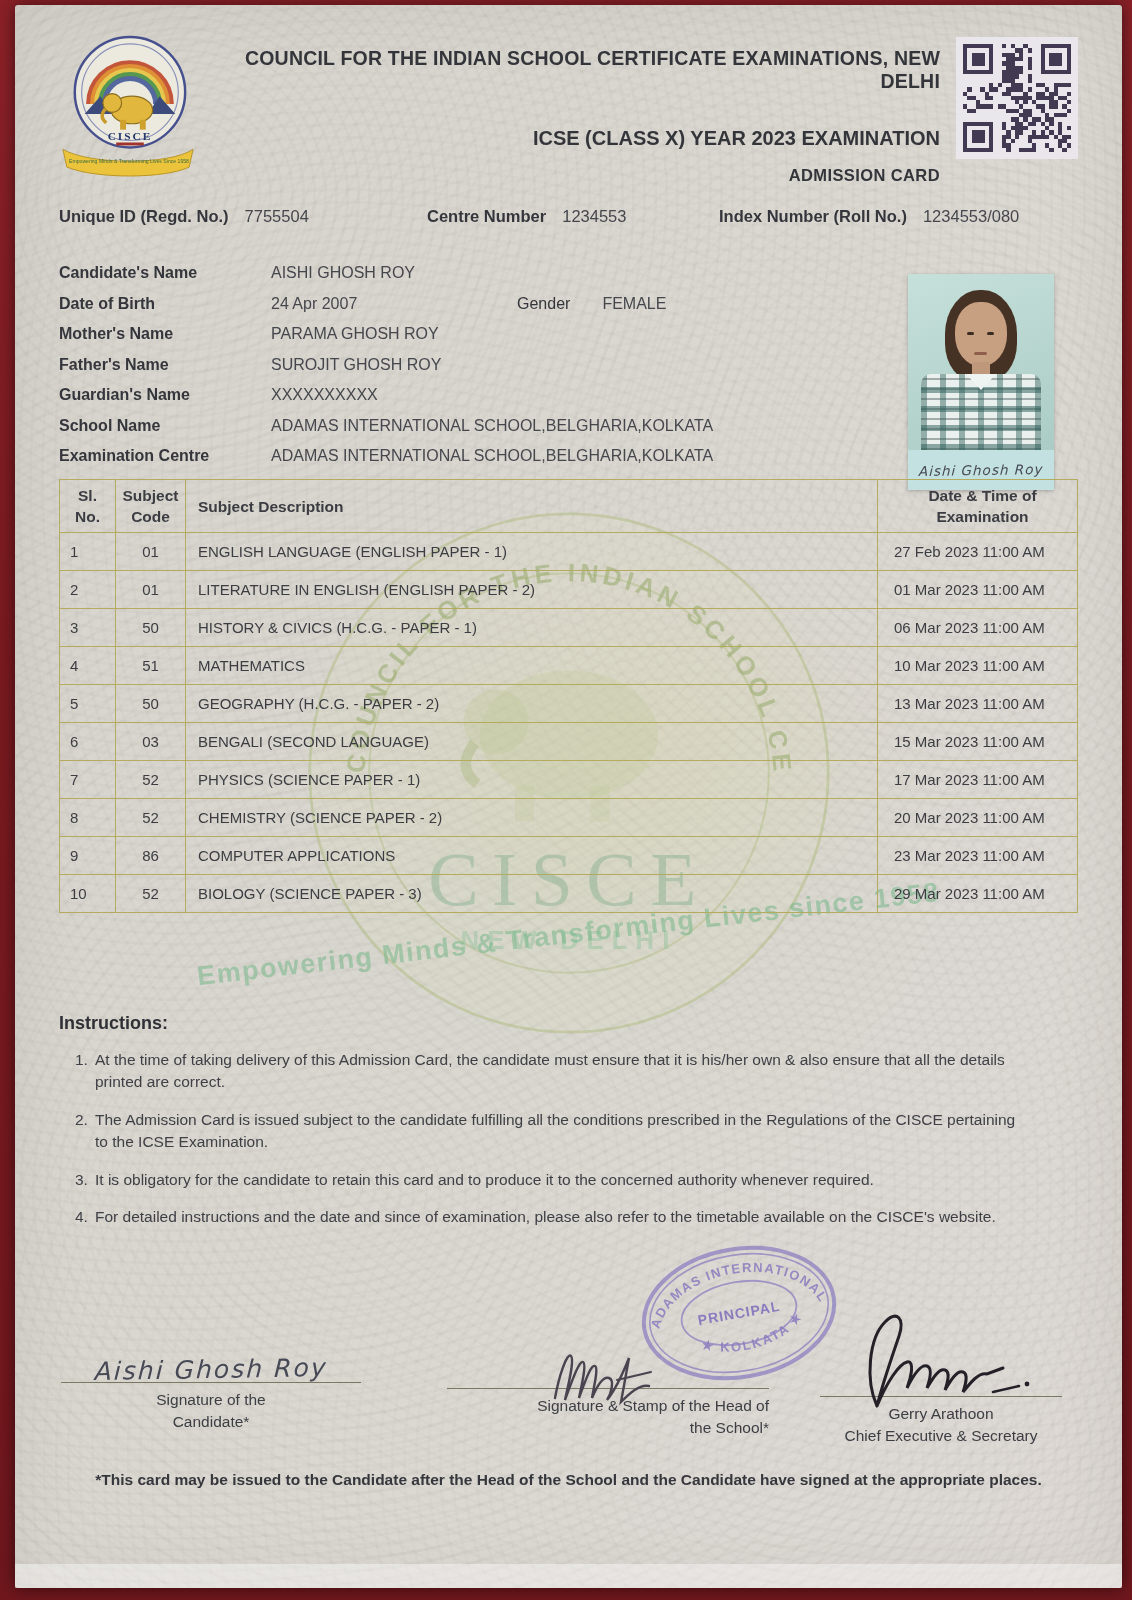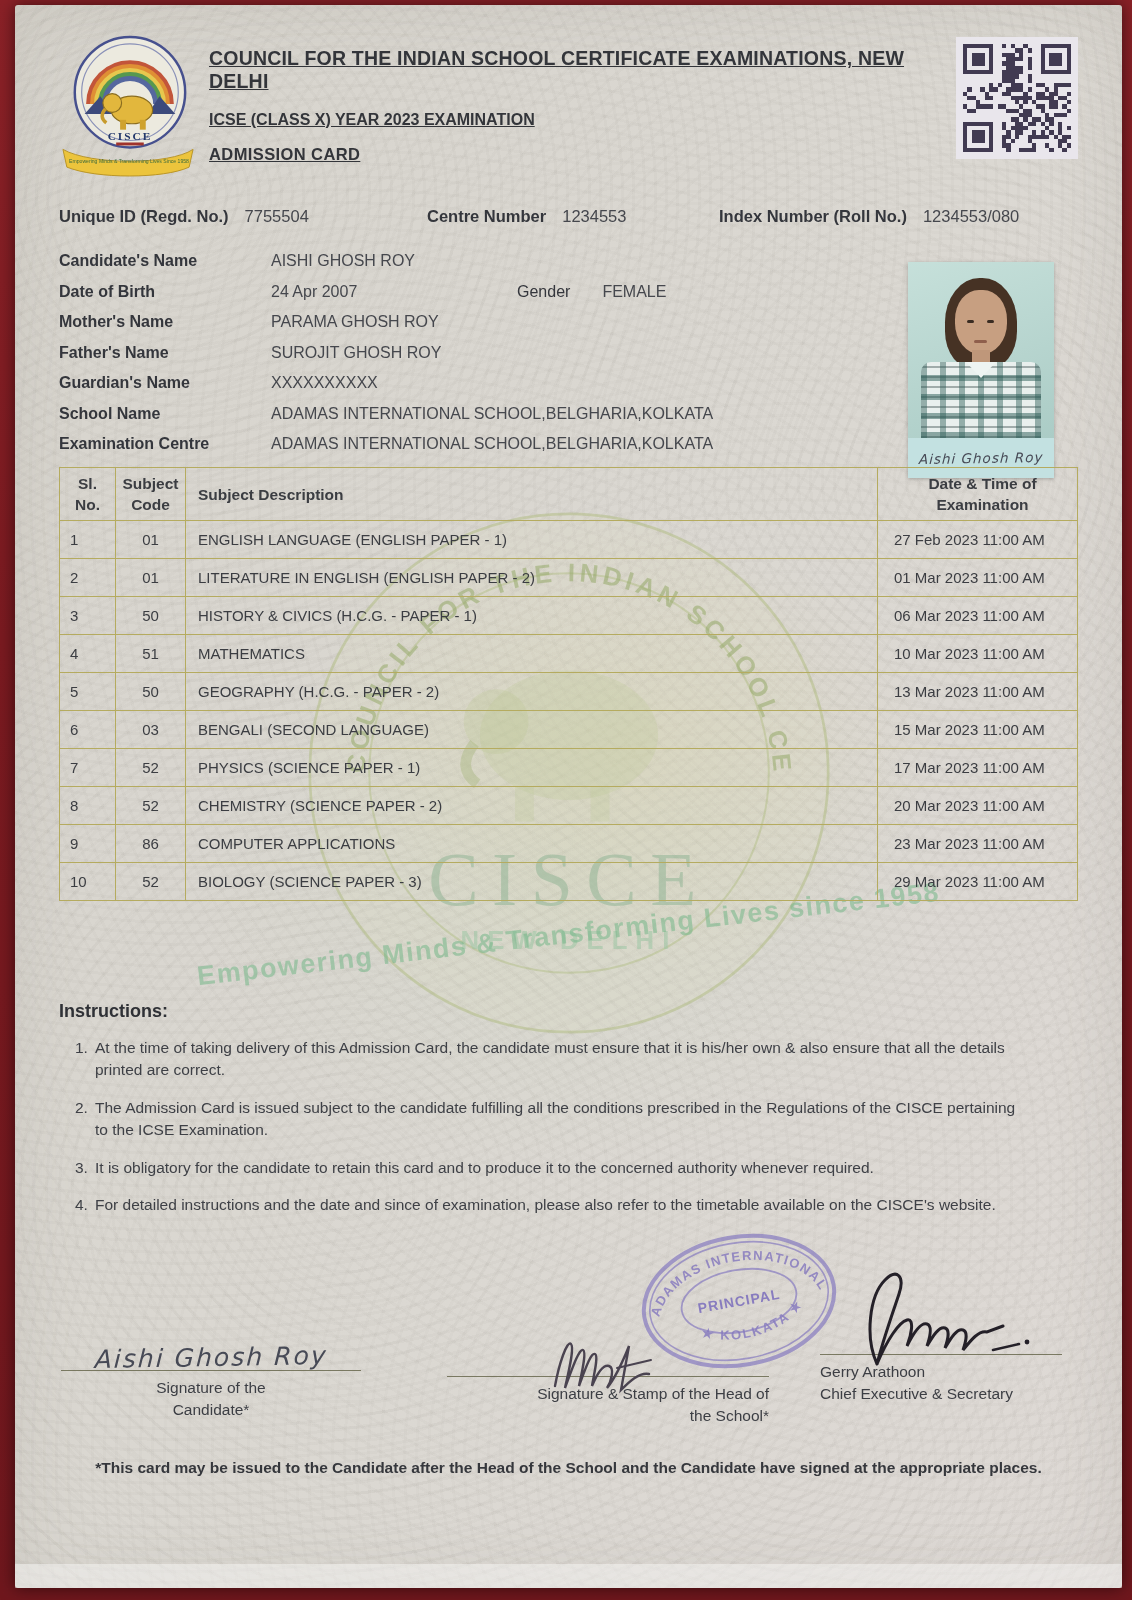--- a/index.html
+++ b/index.html
@@ -24,38 +24,38 @@
       linear-gradient(115deg,#d7d4cd,#dbd8d2 55%,#ded9d5);
     box-shadow: 0 0 16px rgba(0,0,0,.55), inset 0 0 70px rgba(120,110,100,.14);
     border-radius: 3px;
   }
   .paper::after { content:''; position:absolute; left:0; right:0; bottom:0; height:24px;
     background: rgba(255,255,255,.42); }
 
   
   .hdr { display:flex; align-items:flex-start; }
   .logo-wrap { width:150px; flex:none; }
-  .titles { flex:1; text-align:left; color:#33353a;text-decoration:underline; }
+  .titles { flex:1; text-align:right; color:#33353a; }
   .t1 { margin-top:16px; font-size:19.5px; font-weight:bold; letter-spacing:.2px; }
-  .t2 { margin-top:18px; font-size:16px; font-weight:bold; }
+  .t2 { margin-top:34px; font-size:20px; font-weight:bold; }
   .t3 { margin-top:16px; font-size:16.5px; font-weight:bold; letter-spacing:.4px; }
   .qr-wrap { width:138px; flex:none; display:flex; justify-content:flex-end; }
   .qr-box { width:122px; height:122px; background:#e9e6ec; padding:7px; margin-top:6px; }
   .qr-box svg { width:100%; height:100%; shape-rendering:crispEdges; }
 
   
   .idrow { display:flex; margin-top:20px; font-size:16.5px; color:#45474d;align-items:flex-end; }
   .idg { display:flex; }
   .idg b { color:#34363c; }
   .idg .v { margin-left:16px; }
   .g1 { width:368px; }
   .g2 { width:292px; }
 
   
-  .cand { position:relative; margin-top:24px; }
+  .cand { position:relative; margin-top:36px; }
   .crow { display:flex; margin-bottom:9.5px; font-size:16px; line-height:21px; }
   .clabel { width:212px; font-weight:bold; color:#34363c; }
   .cval { color:#45474d; }
   .gl { font-weight:normal; color:#34363c; margin-left:118px; }
   .gv { color:#45474d; margin-left:32px; }
 
   .photo { position:absolute; right:24px; top:12px; width:146px; height:216px;
     background:#c9e2df; box-shadow:0 1px 4px rgba(0,0,0,.25); overflow:hidden; }
   .photo-img { position:relative; width:100%; height:176px;
     background: linear-gradient(160deg,#c6e0da,#abccc6); }
@@ -109,21 +109,21 @@
   .itext { width:932px; }
 
   
   .sigs { position:relative; margin-top:16px; height:212px; z-index:1; }
   .sigline { border-bottom:1.6px solid rgba(90,90,60,.75); }
   .slabel { font-size:15.5px; color:#3c3e44; line-height:22px; }
   .sig-cand { position:absolute; left:2px; bottom:24px; width:300px; text-align:center; }
   .sig-cand .hand { font-size:25px; letter-spacing:2px; display:inline-block; margin-bottom:-4px; }
   .sig-head { position:absolute; left:388px; bottom:18px; width:322px; text-align:right; }
   .sig-head svg { display:block; margin:0 auto -26px auto; }
-  .sig-ceo { position:absolute; right:16px; bottom:40px; width:242px; }
+  .sig-ceo { position:absolute; right:16px; bottom:10px; width:242px; text-align:center; }
   .sig-ceo svg { display:block; margin:0 auto -20px auto; }
   .stamp { position:absolute; left:572px; top:-12px; width:216px; height:160px;
     transform:rotate(-10deg); opacity:.88; }
 
   .footer { margin-top:14px; text-align:center; font-size:15.5px; font-weight:bold;
     color:#35373c; position:relative; z-index:1; }
 </style>
 </head>
 <body>
 

